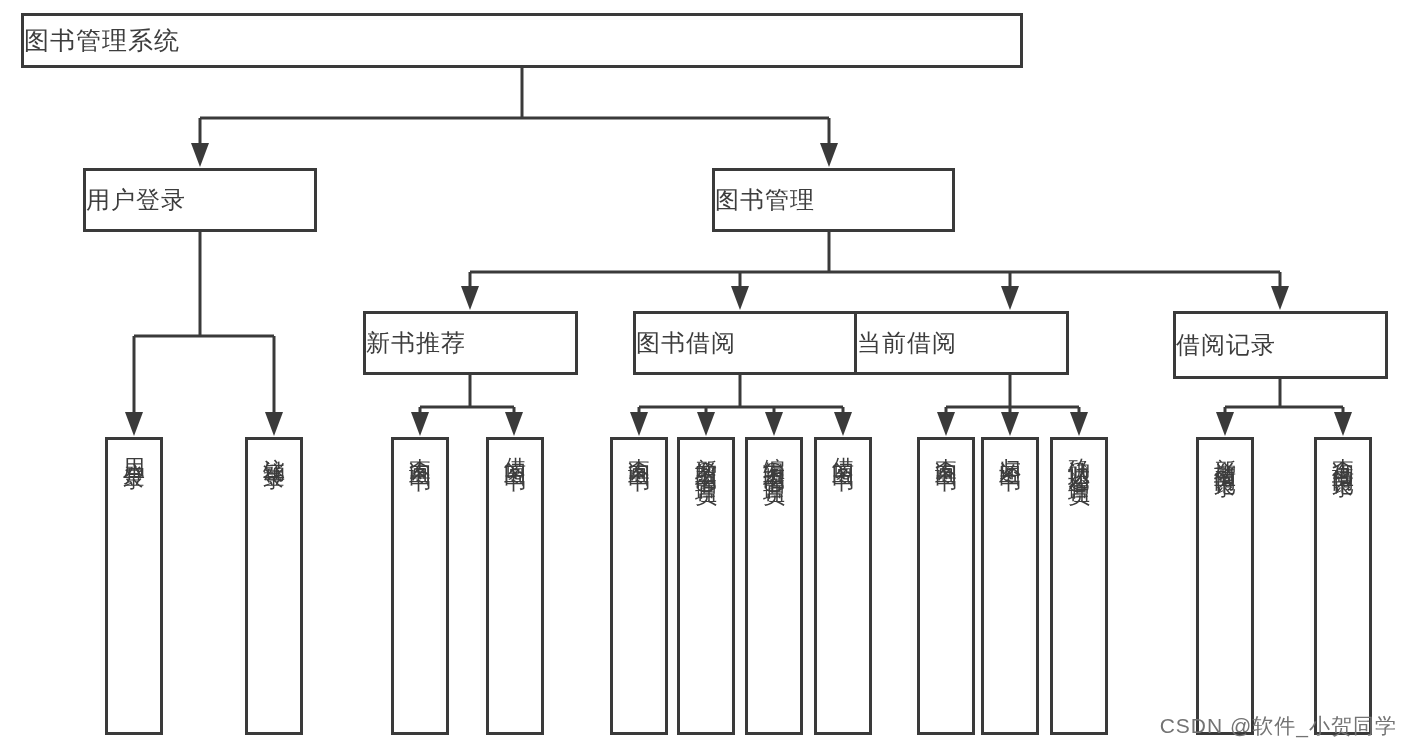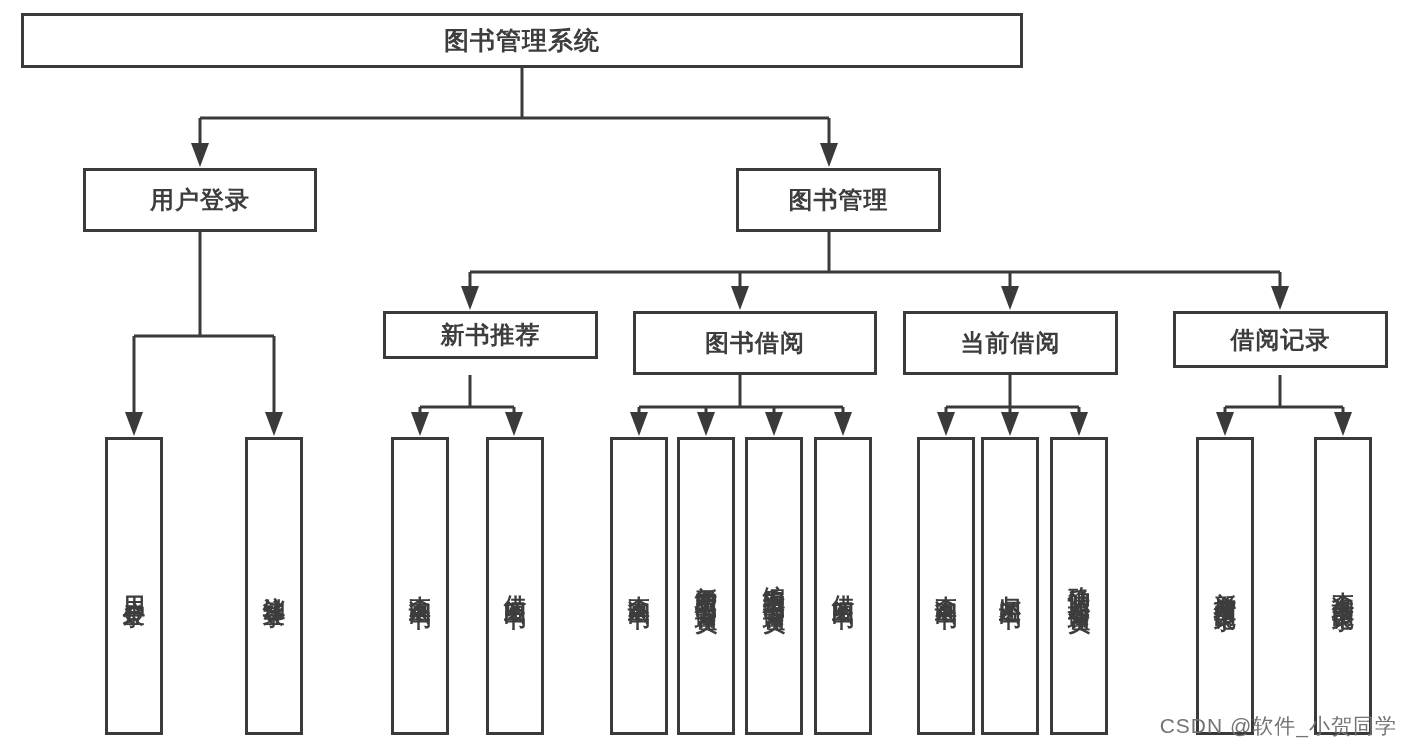--- a/index.html
+++ b/index.html
@@ -9,24 +9,23 @@
     background:#ffffff;
     font-family:"Liberation Sans","DejaVu Sans",sans-serif;
     overflow:hidden;
   }
   .wires{position:absolute;left:0;top:0;z-index:1;}
   .box{
     position:absolute;
     box-sizing:border-box;
     border:3px solid #3a3a3a;
     background:#ffffff;
-    display:flex;align-items:center;justify-content:center;
+    display:flex;align-items:center;
     color:#3d3d3d;
     z-index:2;
-    font-weight:bold;
   }
   .box.h{font-size:24px;letter-spacing:1px;}
   .box.root{font-size:25px;}
   .box.v{
     font-size:22px;
     writing-mode:vertical-rl;
     letter-spacing:4px;
     line-height:1.0;
     text-align:center;
   }
@@ -111,34 +110,34 @@
     </g>
   </svg>
 
   <div class="box h root" style="left:21px;top:13px;width:1002px;height:55px">
     <span>图书管理系统</span>
   </div>
 
   <div class="box h" style="left:83px;top:168px;width:234px;height:64px">
     <span>用户登录</span>
   </div>
-  <div class="box h" style="left:736px;top:168px;width:205px;height:64px">
+  <div class="box h" style="left:712px;top:168px;width:243px;height:64px">
     <span>图书管理</span>
   </div>
 
-  <div class="box h" style="left:383px;top:311px;width:215px;height:48px">
+  <div class="box h" style="left:363px;top:311px;width:215px;height:64px">
     <span>新书推荐</span>
   </div>
   <div class="box h" style="left:633px;top:311px;width:244px;height:64px">
     <span>图书借阅</span>
   </div>
-  <div class="box h" style="left:903px;top:311px;width:215px;height:64px">
+  <div class="box h" style="left:854px;top:311px;width:215px;height:64px">
     <span>当前借阅</span>
   </div>
-  <div class="box h" style="left:1173px;top:311px;width:215px;height:57px">
+  <div class="box h" style="left:1173px;top:311px;width:215px;height:68px">
     <span>借阅记录</span>
   </div>
 
   <div class="box v" style="left:105px;top:437px;width:58px;height:298px">
     <span>用户登录</span>
   </div>
   <div class="box v" style="left:245px;top:437px;width:58px;height:298px">
     <span>注销登录</span>
   </div>
 

